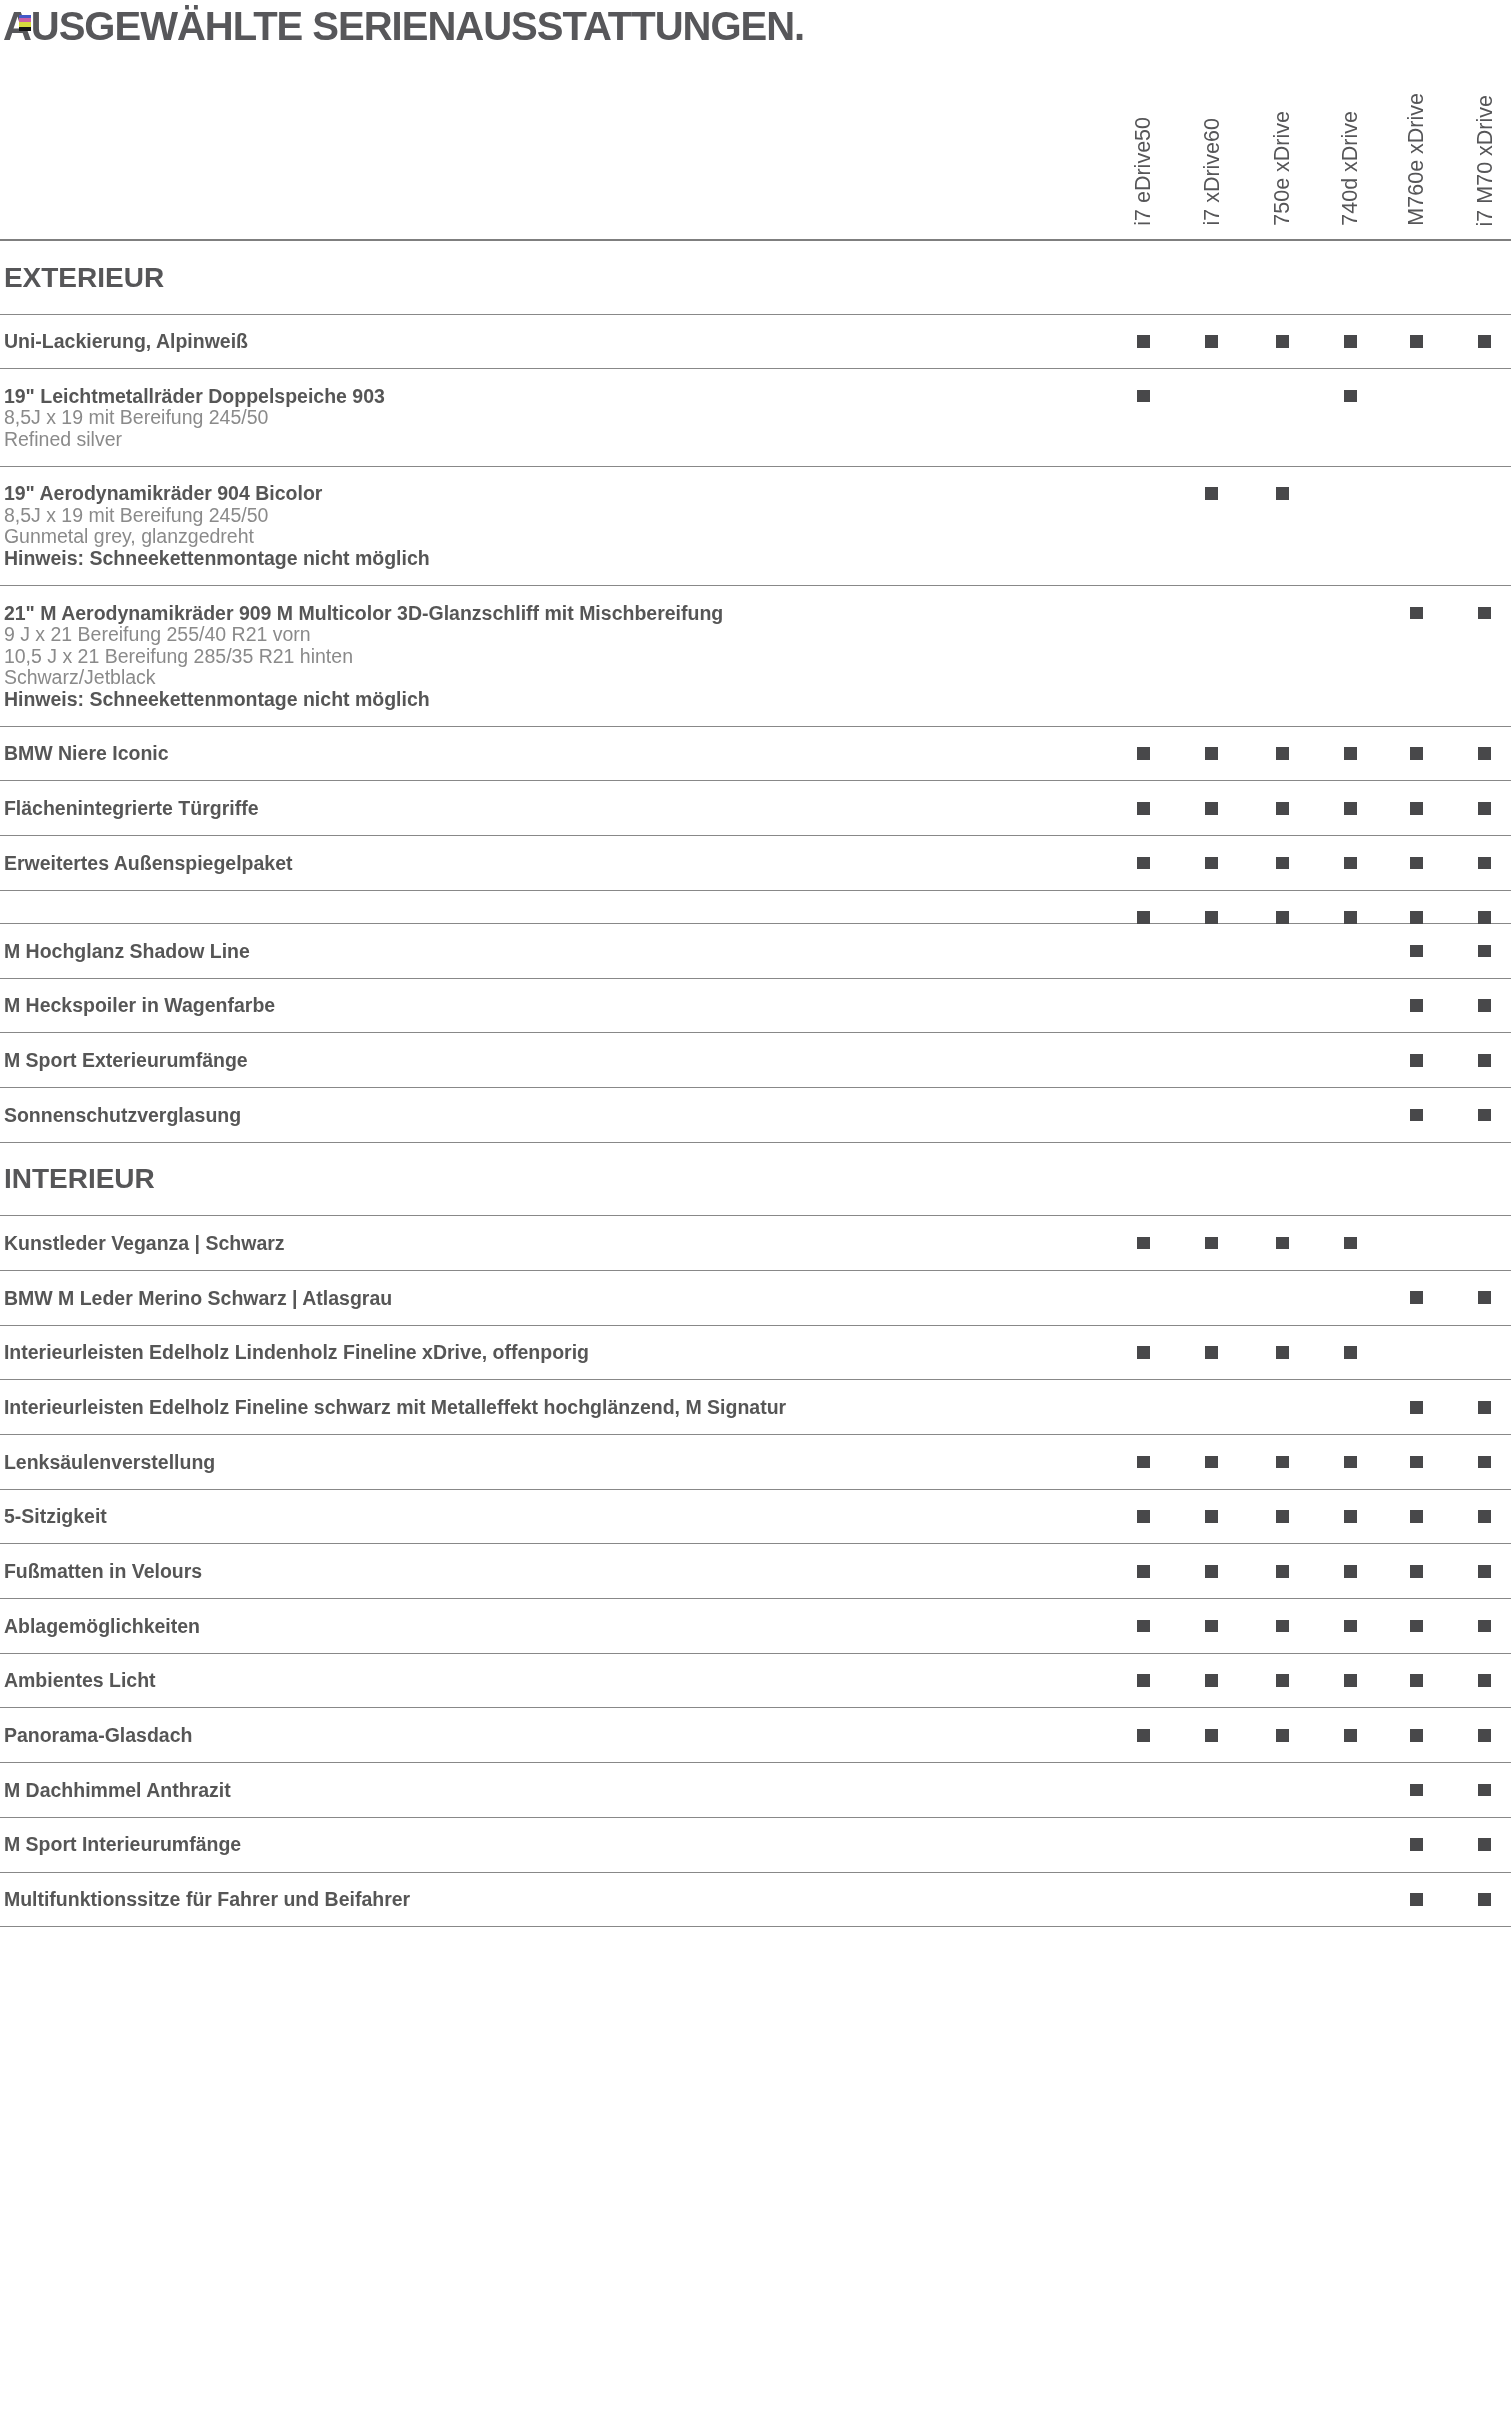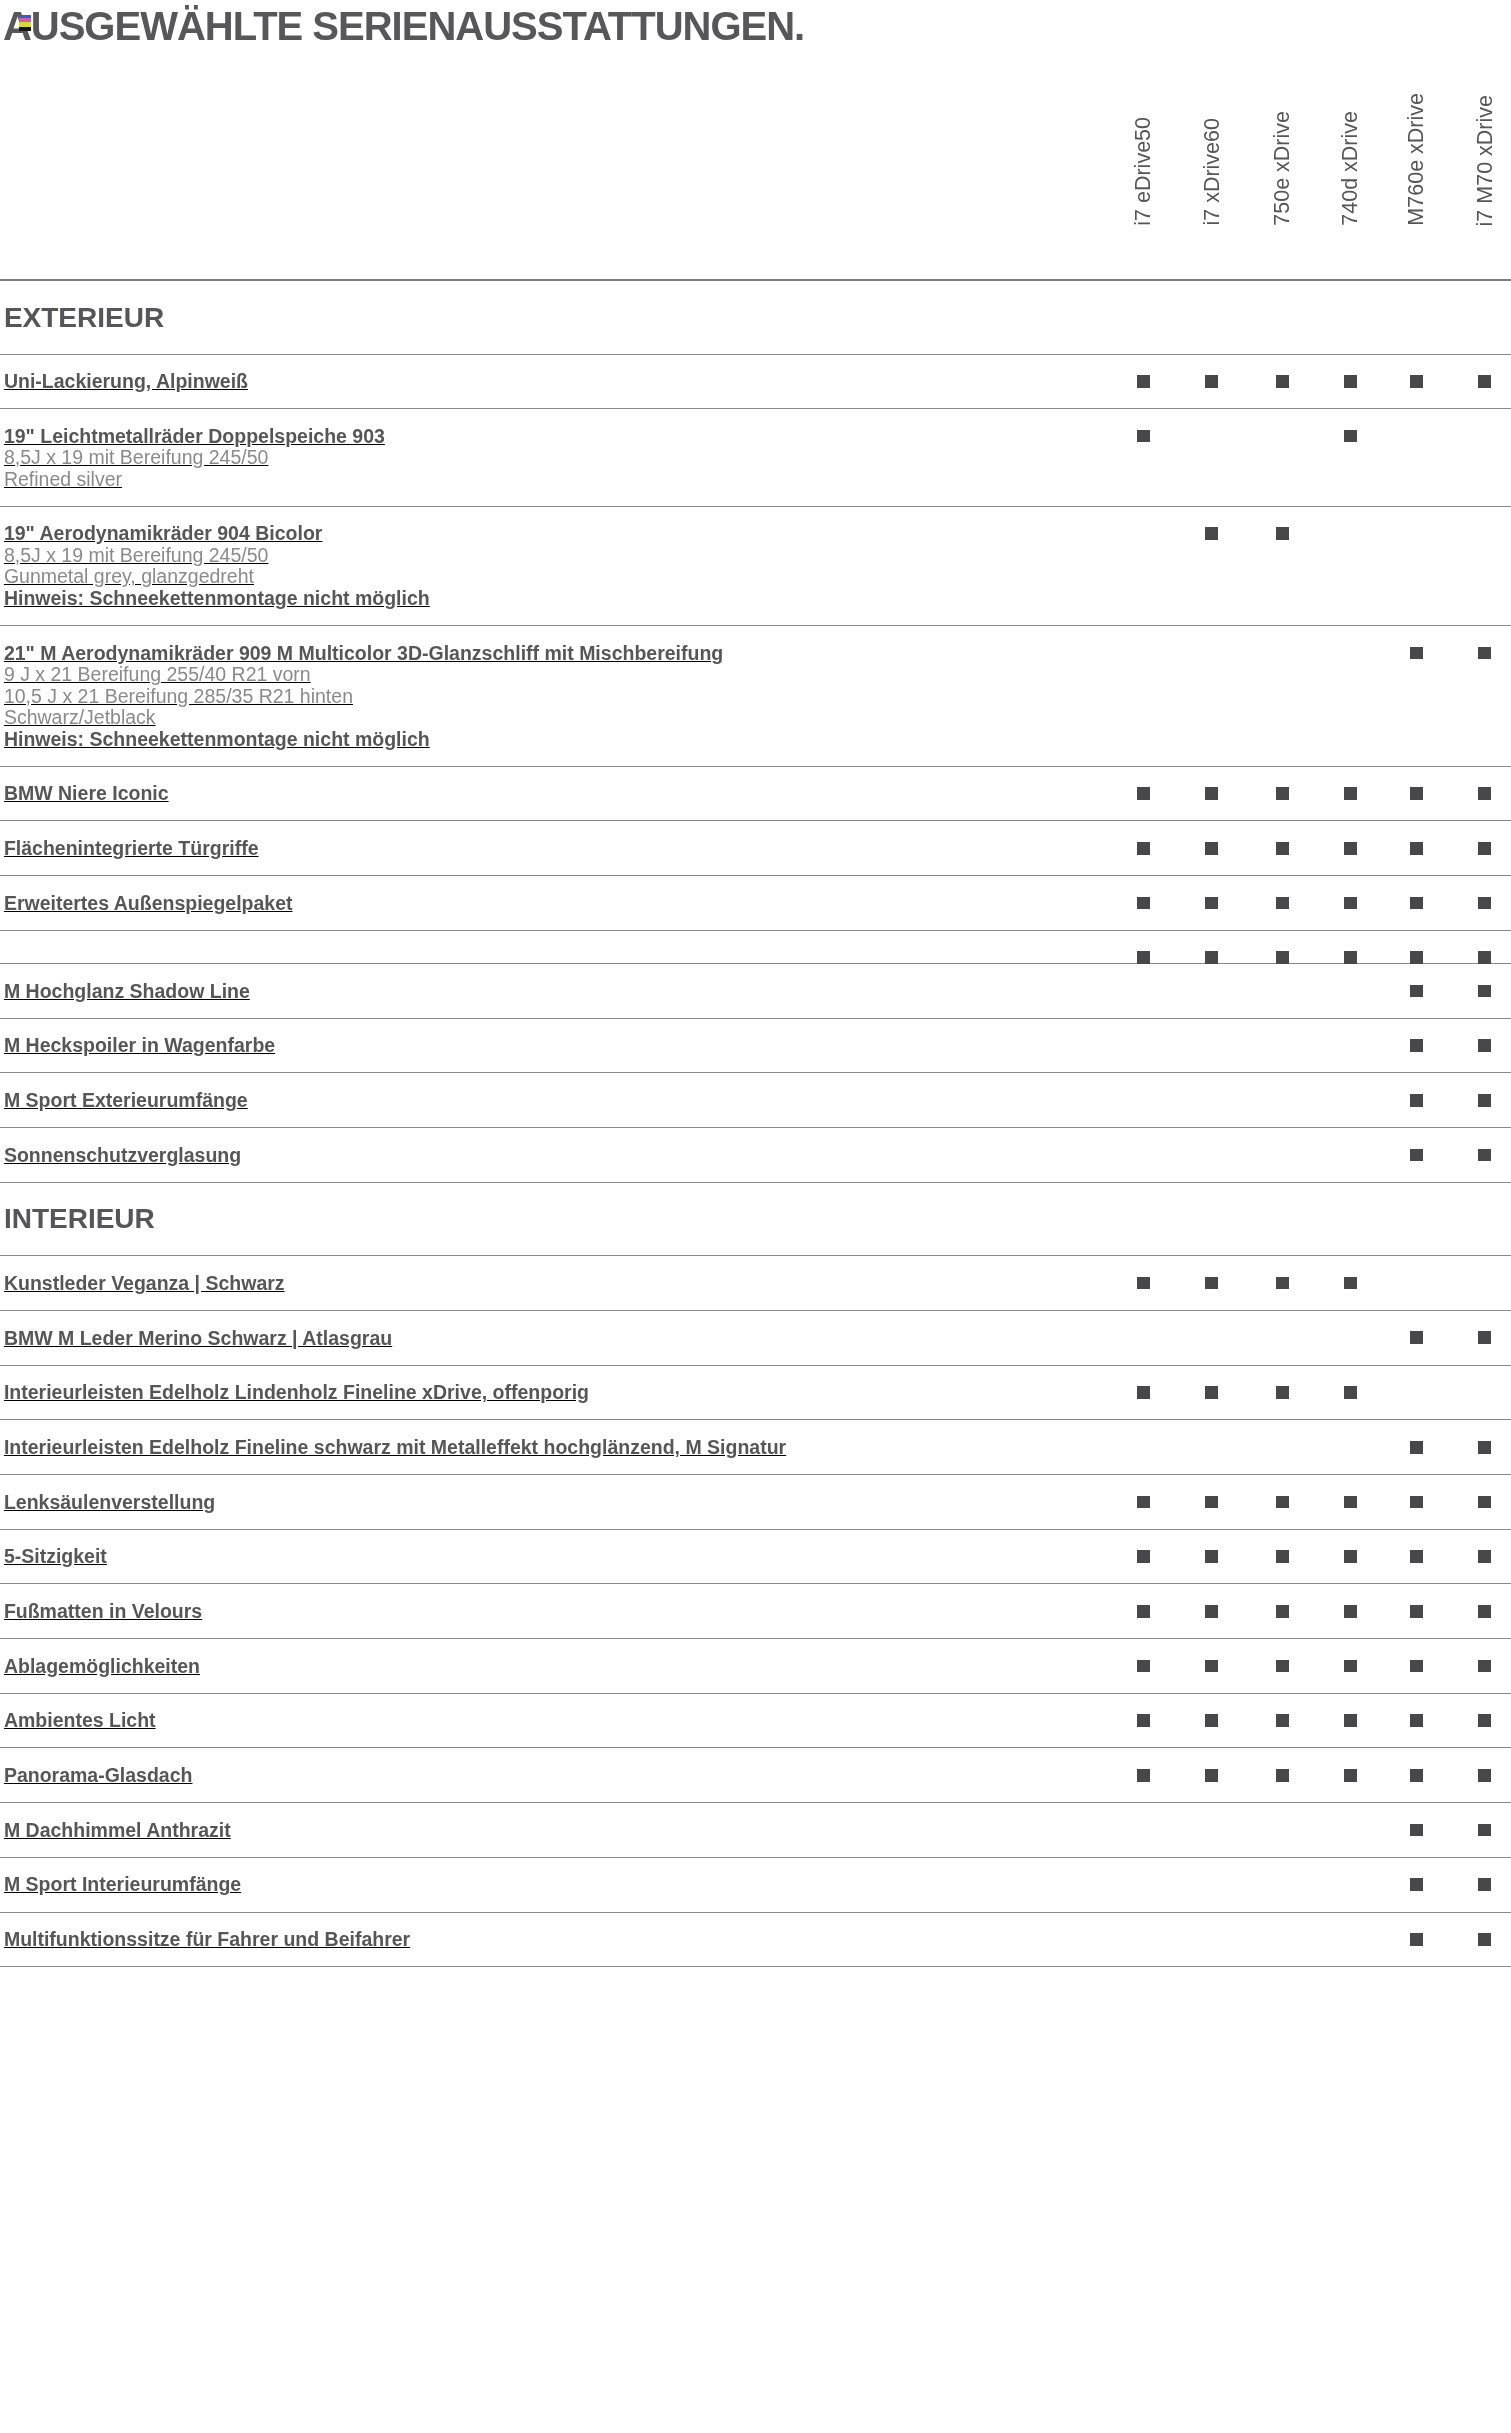--- a/index.html
+++ b/index.html
@@ -26,32 +26,31 @@
     display:flex; align-items:flex-end; justify-content:center;
   }
   .col-header span {
     writing-mode:vertical-rl; transform:rotate(180deg);
     font-size:21.5px; color:#565658; white-space:nowrap;
   }
 
   .table {
     position:absolute; left:0; top:239px; width:1512px;
     border-top:2px solid #7f7f7f;
-    margin-top:40px;
   }
   .section-header {
     padding:20.5px 3.9px 0 3.9px; height:52px;
     font-size:28px; font-weight:700; color:#565658;
     border-bottom:1px solid #888888;
   }
   .row {
     position:relative; border-bottom:1px solid #888888;
     padding:16.6px 3.9px 15.6px 3.9px;
   }
-  .row-label { max-width:1073px;text-decoration:underline; }
+  .row-label { max-width:1073px; }
   .row-line { font-size:19.5px; line-height:21.5px; }
   .row-title { font-weight:700; color:#565656; }
   .row-sub   { font-weight:400; color:#8a8a8a; }
   .row-note  { font-weight:700; color:#565656; }
   .mark {
     position:absolute; top:20.5px; width:12.7px; height:12.7px; background:#48484a;
   }
 
   .legend {
     position:absolute; left:3.9px; top:2402px;

